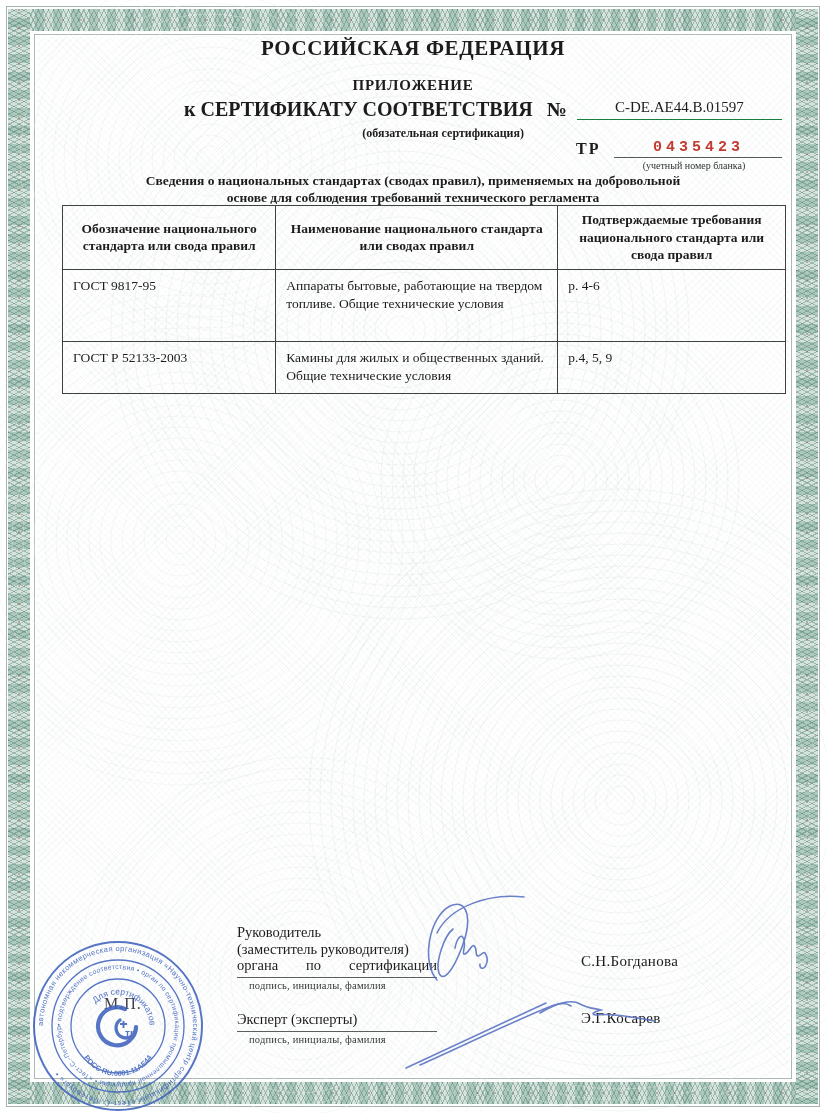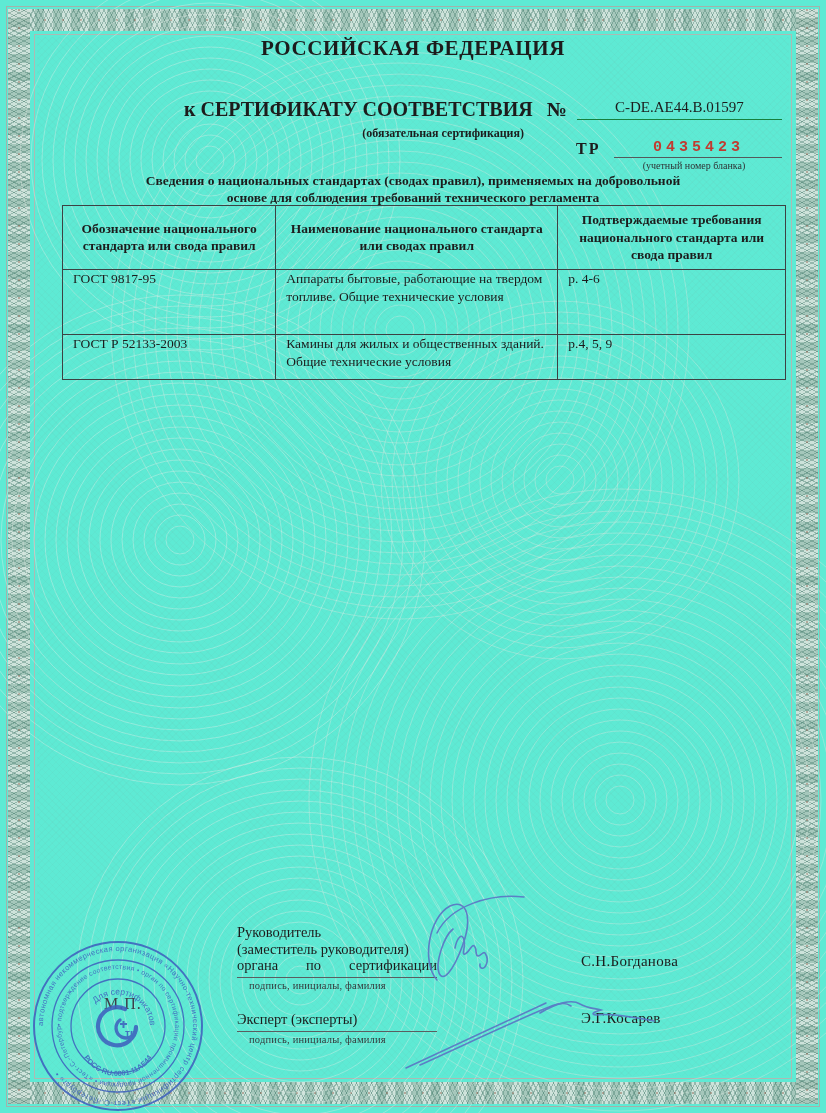--- a/index.html
+++ b/index.html
@@ -1,20 +1,20 @@
 <!DOCTYPE html>
 <html><head>
 <meta charset="utf-8">
 <style>
   html,body{margin:0;padding:0;background:#c8c8c8;}
   .page{
     position:relative;
     width:826px;height:1113px;
     margin:0 auto;
-    background:#5eead4;
+    background:#ffffff;
     font-family:"Liberation Serif", serif;
     color:#1c1c1c;
     overflow:hidden;
   }
   
   .edge-outer{position:absolute;inset:6px;border:1px solid #a4b2ab;pointer-events:none;}
   .edge-inner{position:absolute;inset:34px;border:1px solid #adbab3;pointer-events:none;}
   .band{position:absolute;opacity:.95;pointer-events:none;}
   .band-top,.band-bottom{left:8px;right:8px;height:22px;
     background-image:
@@ -55,21 +55,21 @@
   .blank-number-box{width:168px;margin-left:14px;border-bottom:1px solid #55595b;text-align:center;
     font-family:"Liberation Mono", monospace;font-weight:bold;font-size:15px;
     letter-spacing:4px;color:#c23a30;padding-bottom:1px;}
   .blank-caption{top:160px;left:610px;width:168px;text-align:center;font-size:10px;color:#2f3335;}
   .subtitle{top:172px;font-size:13.5px;font-weight:bold;line-height:1.28;}
 
   table.std{position:absolute;top:205px;left:62px;width:724px;z-index:2;
     border-collapse:collapse;font-size:13.5px;border:1.5px solid #3d4143;}
   table.std th,table.std td{border:1px solid #3d4143;}
   table.std th{font-weight:bold;text-align:center;vertical-align:middle;padding:5px 10px;line-height:1.3;}
-  table.std td{vertical-align:top;padding:0 10px 8px 10px;line-height:1.35;}
+  table.std td{vertical-align:top;padding:7px 10px 8px 10px;line-height:1.35;}
   .col1{width:29.5%}.col2{width:39%}.col3{width:31.5%}
   table.std tr.r1 td{height:56px;}
   table.std tr.r2 td{height:30px;}
 
   .sig-block{width:200px;font-size:14.5px;line-height:1.14;}
   .sig-block .just{text-align:justify;text-align-last:justify;}
   .sig-rule{border-top:1px solid #5a5e60;margin-top:3px;}
   .sig-caption{font-size:10.5px;color:#35393b;margin-top:2px;letter-spacing:.2px;padding-left:12px;}
   .dir-block{top:924px;left:237px;}
   .exp-block{top:1011px;left:237px;}
@@ -220,20 +220,21 @@
       <circle cx="210" cy="160" r="124" fill="none" stroke="#e4ece7" stroke-width="0.6" opacity="0.65"></circle>
       <circle cx="210" cy="160" r="135" fill="none" stroke="#e4ece7" stroke-width="0.6" opacity="0.65"></circle>
       <circle cx="210" cy="160" r="146" fill="none" stroke="#e4ece7" stroke-width="0.6" opacity="0.65"></circle>
       <circle cx="210" cy="160" r="157" fill="none" stroke="#e4ece7" stroke-width="0.6" opacity="0.65"></circle>
       <circle cx="210" cy="160" r="168" fill="none" stroke="#e4ece7" stroke-width="0.6" opacity="0.65"></circle>
       <circle cx="210" cy="160" r="179" fill="none" stroke="#e4ece7" stroke-width="0.6" opacity="0.65"></circle>
       <circle cx="210" cy="160" r="190" fill="none" stroke="#e4ece7" stroke-width="0.6" opacity="0.65"></circle>
     </svg>
 
   <div class="abs center t-country">РОССИЙСКАЯ ФЕДЕРАЦИЯ</div>
+  <div class="abs center t-appendix">ПРИЛОЖЕНИЕ</div>
 
   <div class="abs cert-row">
     <span class="cert-prefix">к СЕРТИФИКАТУ СООТВЕТСТВИЯ</span>
     <span class="cert-nosign">№</span>
     <span class="cert-number-box">C-DE.AE44.B.01597</span>
   </div>
 
   <div class="abs t-kind">(обязательная сертификация)</div>
 
   <div class="abs tr-row">

